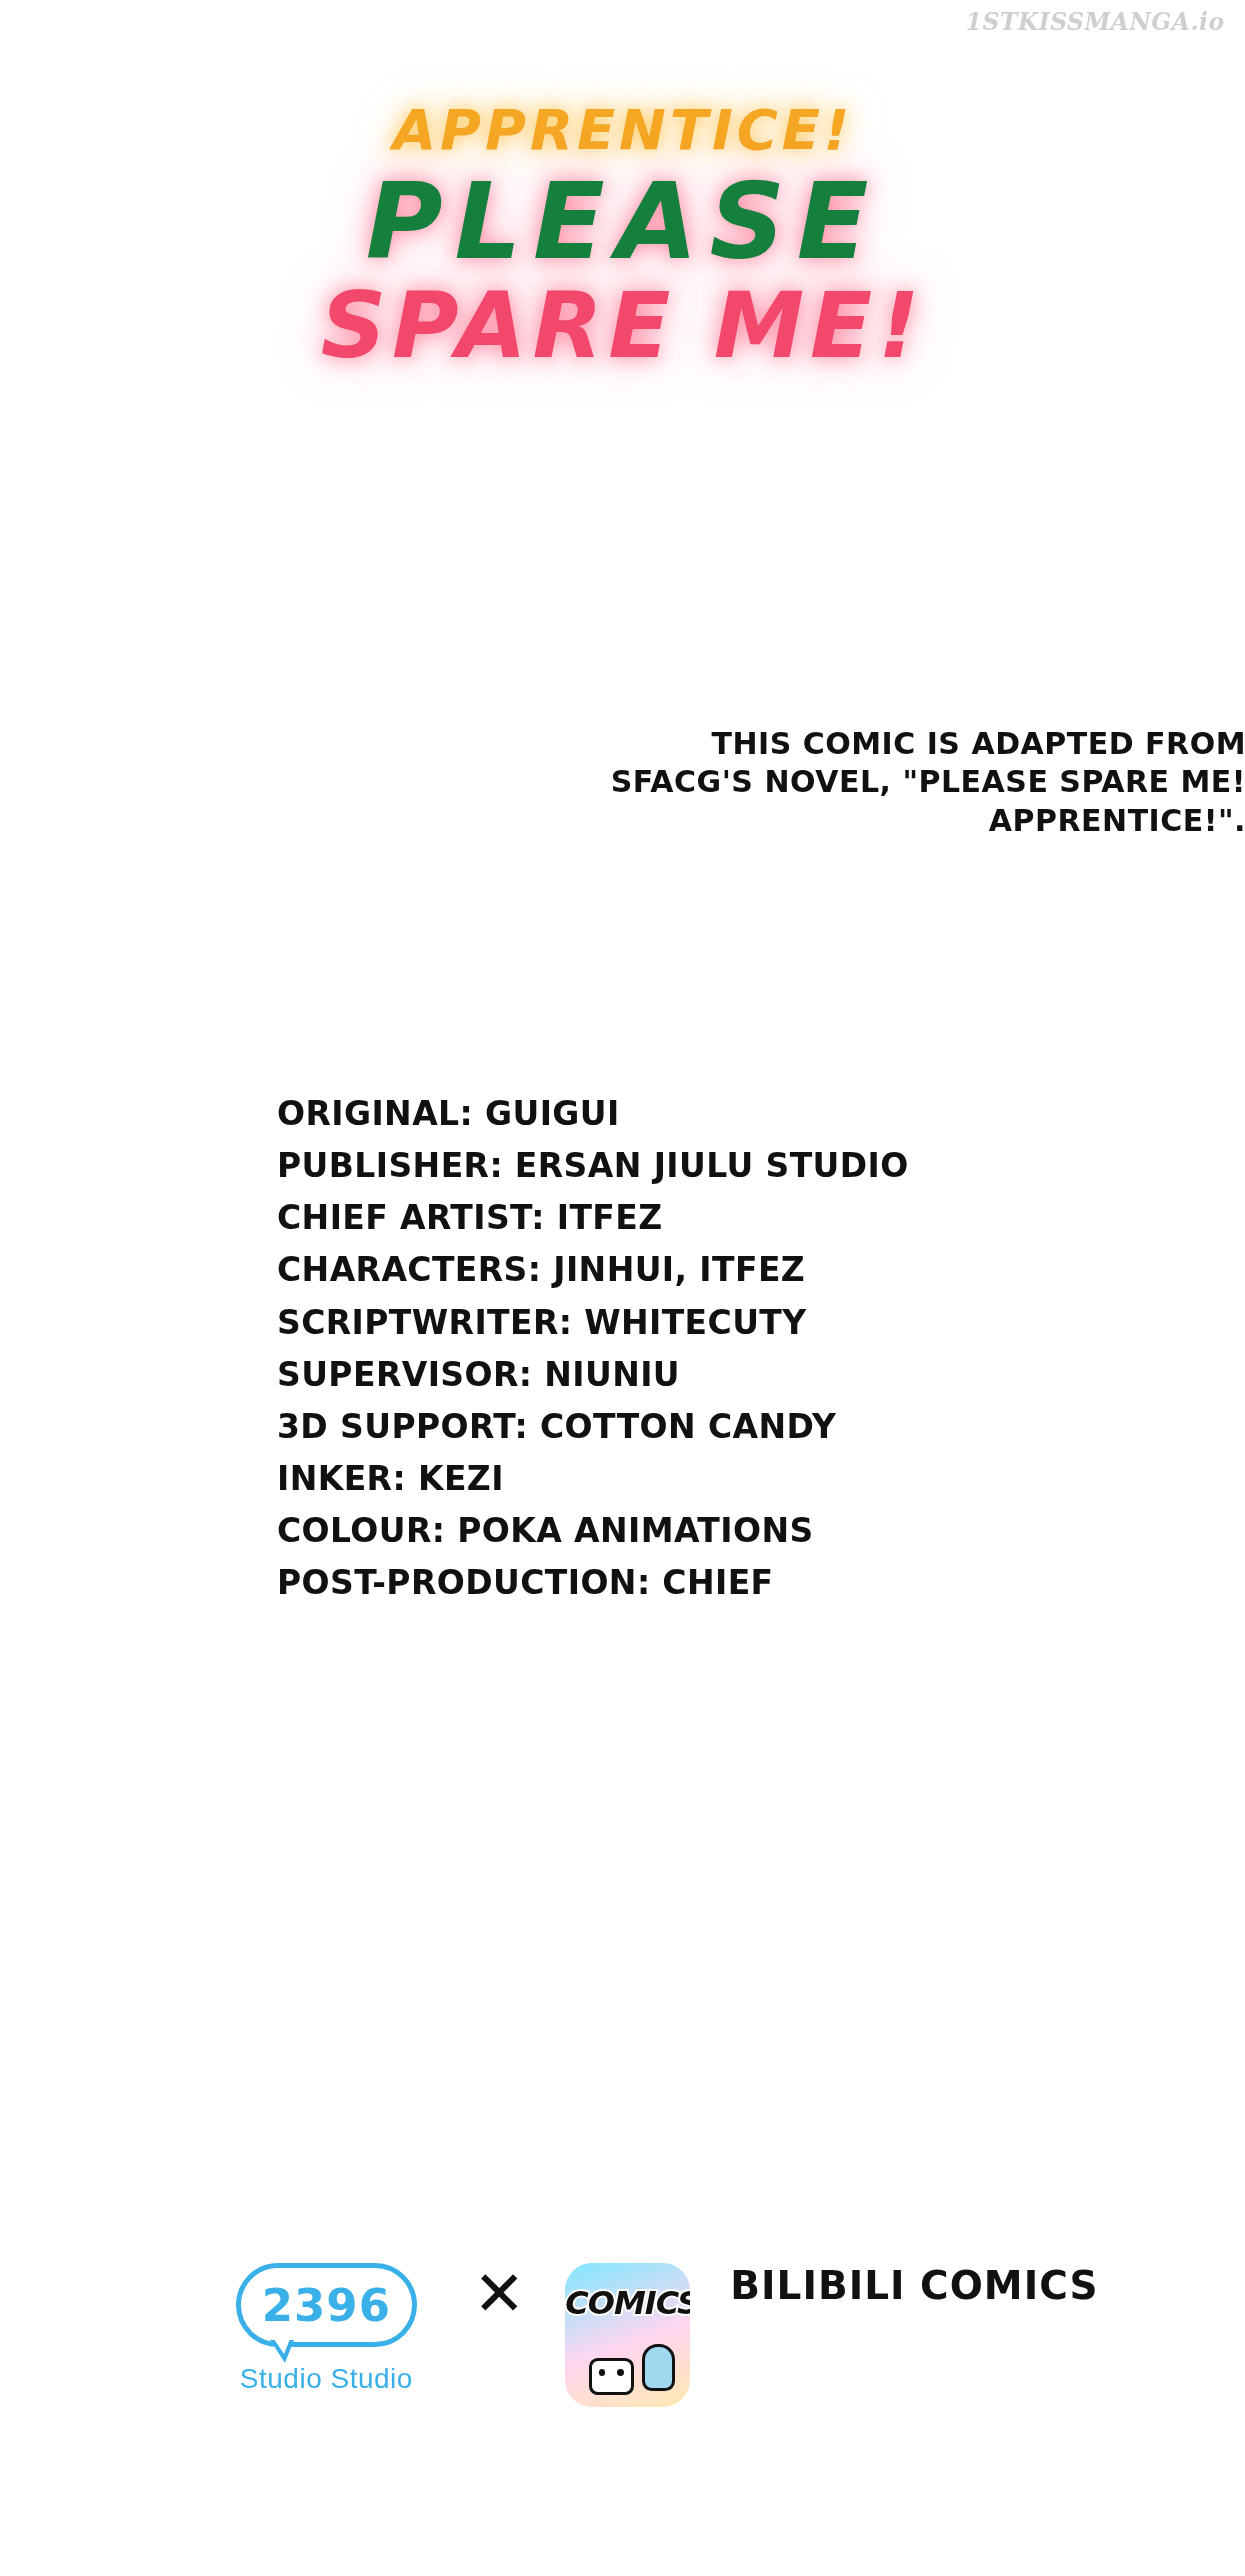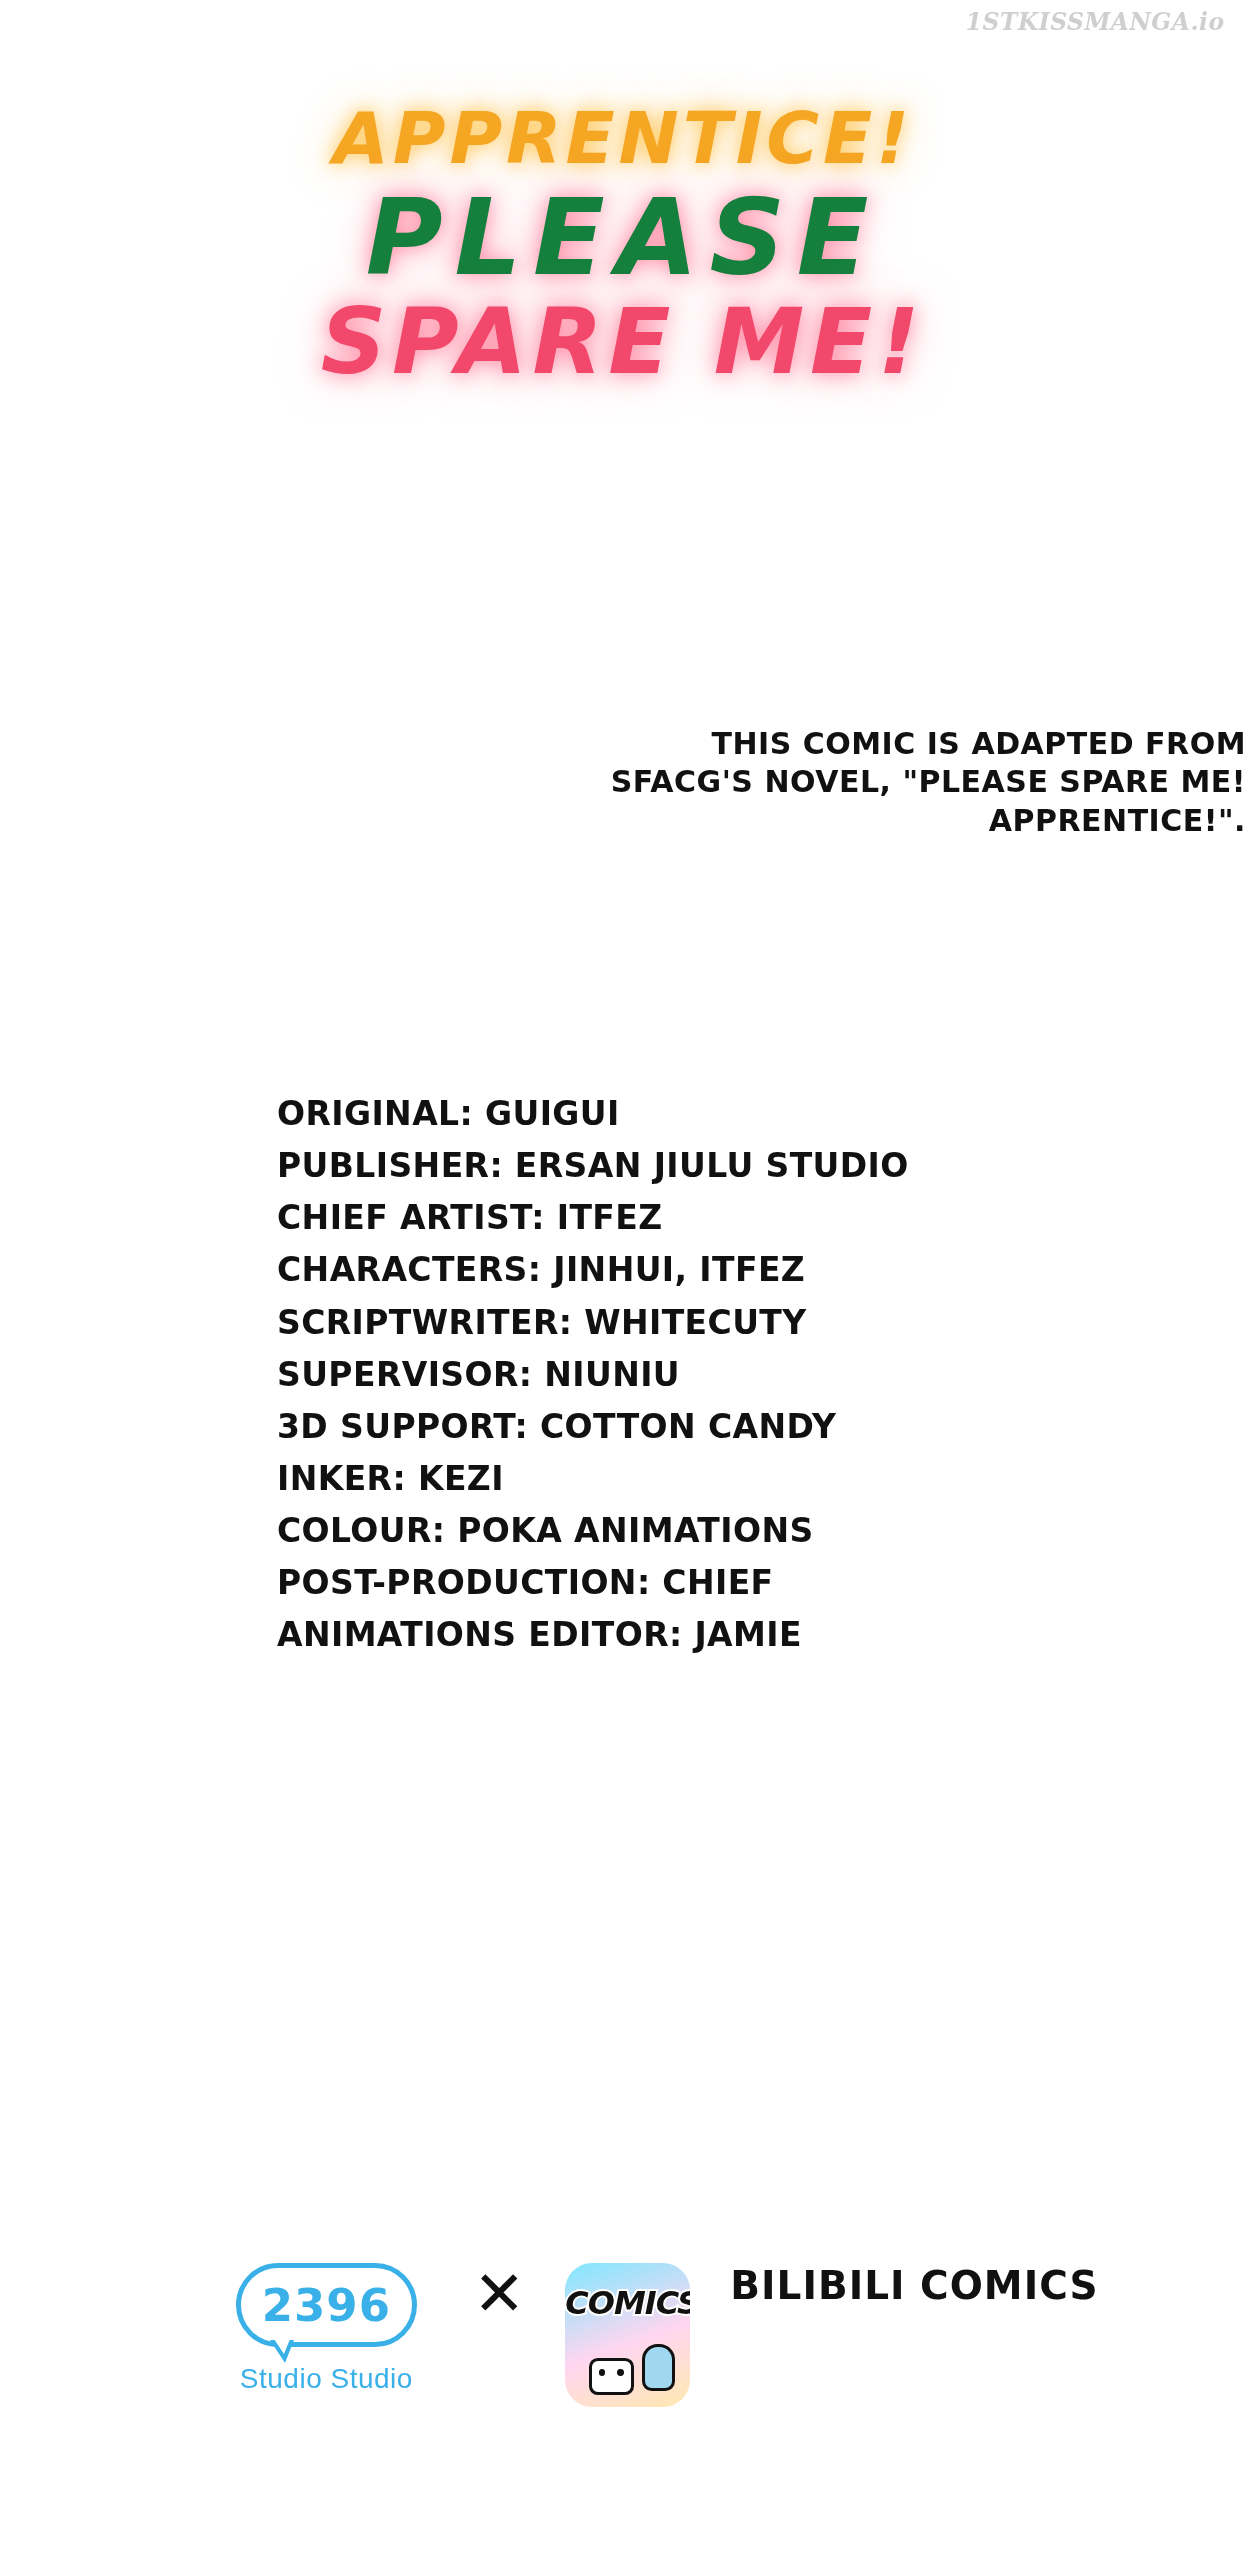--- a/index.html
+++ b/index.html
@@ -48,21 +48,21 @@
   .title-line {
     font-family: "DejaVu Sans", sans-serif;
     font-weight: 900;
     font-style: italic;
     line-height: 1.0;
     margin: 0;
     letter-spacing: 3.9px;
   }
 
   .title-1 {
-    font-size: 72px;
+    font-size: 56px;
     color: #f5a623;
     -webkit-text-stroke: 9.7px #ffffff;
     paint-order: stroke fill;
     text-shadow:
       0 0 17.5px rgba(255, 196, 80, 0.85),
       0 0 37px rgba(255, 196, 80, 0.55);
     margin-bottom: 11.7px;
   }
 
   .title-2 {
@@ -288,21 +288,20 @@
     <div class="credit-line">ORIGINAL: GUIGUI</div>
     <div class="credit-line">PUBLISHER: ERSAN JIULU STUDIO</div>
     <div class="credit-line">CHIEF ARTIST: ITFEZ</div>
     <div class="credit-line">CHARACTERS: JINHUI, ITFEZ</div>
     <div class="credit-line">SCRIPTWRITER: WHITECUTY</div>
     <div class="credit-line">SUPERVISOR: NIUNIU</div>
     <div class="credit-line">3D SUPPORT: COTTON CANDY</div>
     <div class="credit-line">INKER: KEZI</div>
     <div class="credit-line">COLOUR: POKA ANIMATIONS</div>
     <div class="credit-line">POST-PRODUCTION: CHIEF</div>
-    <div class="credit-line">ANIMATIONS EDITOR: JAMIE</div>
   </div>
 
   <div class="footer">
 
     <div class="studio-logo">
       <div class="bubble">
         <span class="bubble-num">2396</span>
       </div>
       <div class="studio-name">Studio Studio</div>
     </div>

